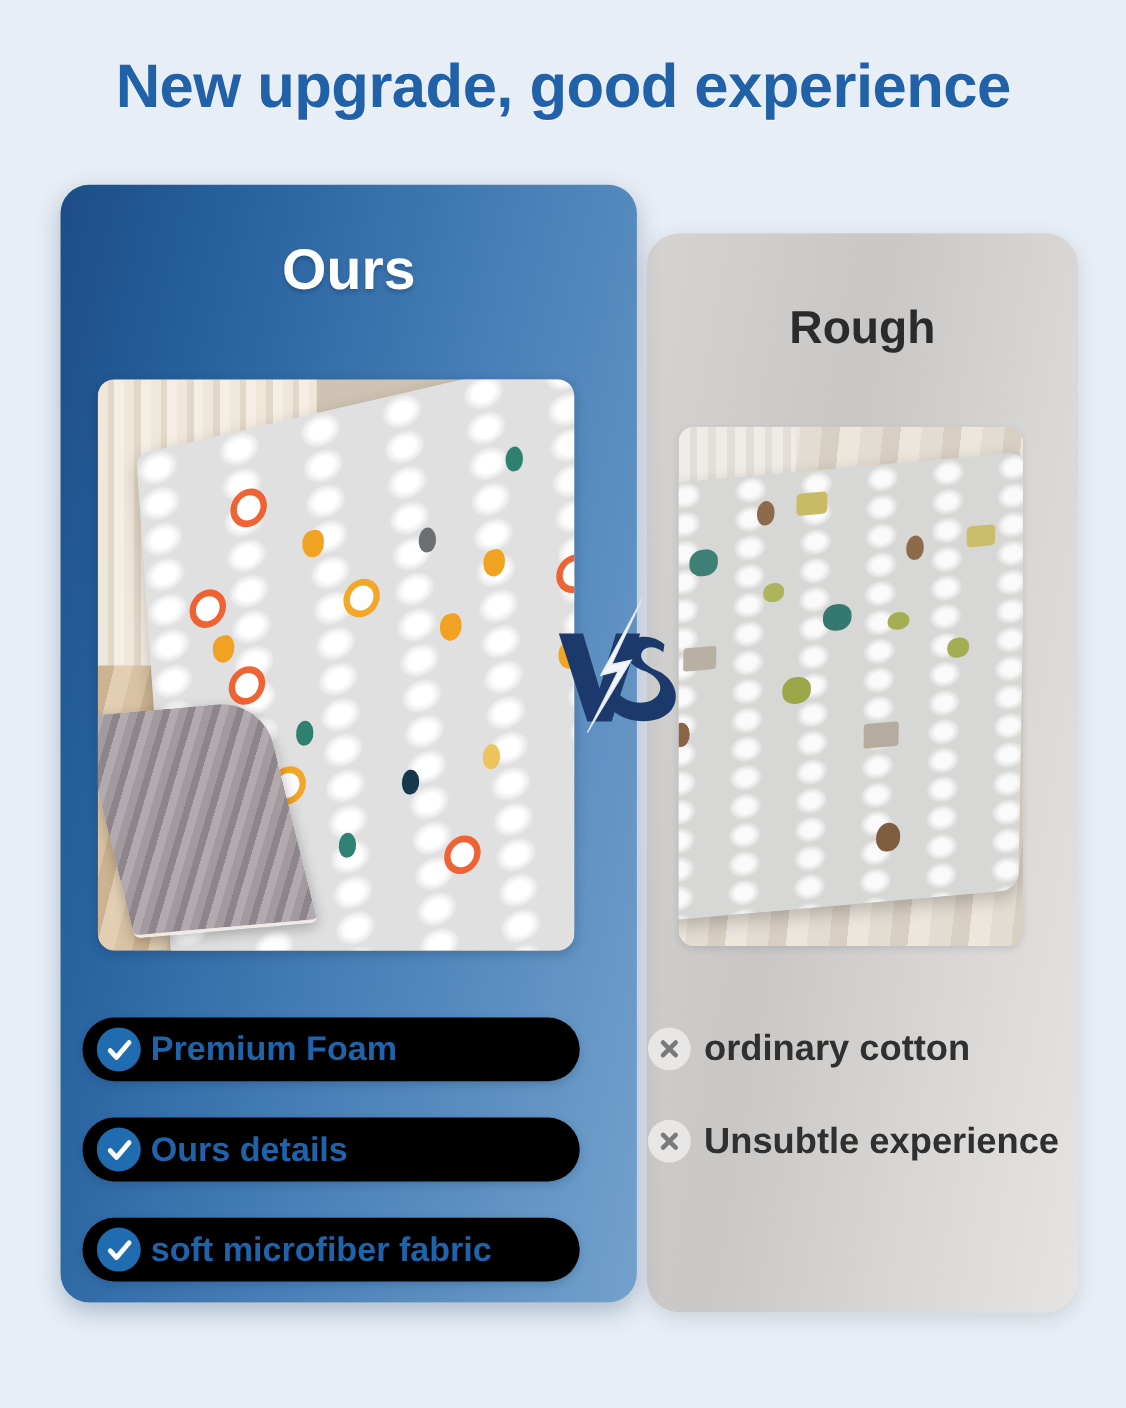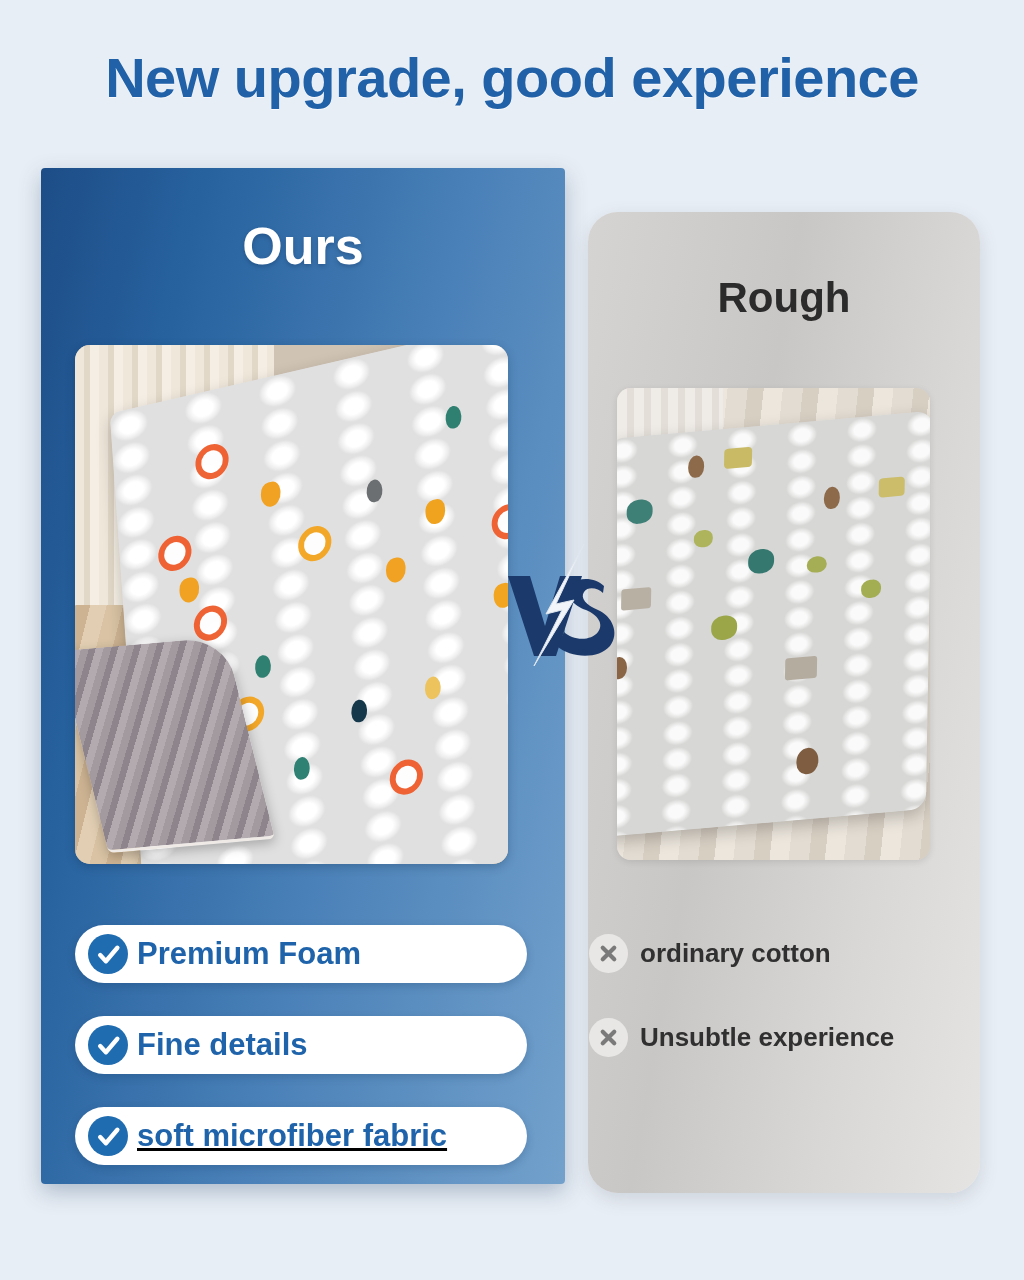--- a/index.html
+++ b/index.html
@@ -46,23 +46,23 @@
     width:313px; height:472px;
     border-radius:14px;
     overflow:hidden;
     background:#d8d5d1;
     box-shadow:0 2px 7px rgba(0,0,0,.10);
   }
 
   
   .panel-ours{
     position:absolute;
-    left:41px; top:168px;
+    left:55px; top:168px;
     width:524px; height:1016px;
-    border-radius:4px;
+    border-radius:26px;
     background:linear-gradient(103deg,#1d4d87 0%, #27629f 22%, #4a81b8 58%, #73a1cc 100%);
     box-shadow:0 8px 22px rgba(40,70,110,.30);
   }
   .ours-title{
     position:absolute;
     left:0; top:48px; width:524px;
     text-align:center;
     font-size:52px; font-weight:bold;
     color:#ffffff;
     text-shadow:0 2px 4px rgba(15,45,85,.35);
@@ -151,21 +151,21 @@
 
   
   .ours-list{
     position:absolute; left:75px; top:925px;
     width:456px;
   }
   .pill{
     position:relative;
     height:58px;
     margin-bottom:33px;
-    background:#ffffff;
+    background:#000000;
     border-radius:29px;
     display:flex; align-items:center;
     padding-left:13px;
     box-shadow:0 3px 8px rgba(15,45,85,.22);
   }
   .pill:nth-child(1){ width:452px; }
   .pill:nth-child(2){ width:452px; }
   .pill:nth-child(3){ width:452px;text-decoration:underline; }
   .check-icon{
     width:40px; height:40px; flex:0 0 40px;
@@ -194,21 +194,21 @@
   }
   .x-icon{
     width:39px; height:39px; flex:0 0 39px;
     border-radius:50%;
     background:#e9e7e5;
     display:flex; align-items:center; justify-content:center;
     margin-right:12px;
   }
   .x-icon svg{ width:23px; height:23px; }
   .con-label{
-    font-size:26px; font-weight:bold;
+    font-size:33px; font-weight:bold;
     color:#303030;
     white-space:nowrap;
   }
 </style>
 </head>
 <body>
 
 <div class="page-title">New upgrade, good experience</div>
 
 <div class="panel-others">
@@ -290,21 +290,21 @@
         </svg>
     </span>
     <span class="pill-label">Premium Foam</span>
   </div>
   <div class="pill">
     <span class="check-icon">
       <svg viewBox="0 0 24 24" aria-hidden="true">
           <path d="M4 12.5 L9.5 18.5 L20.5 5.5" fill="none" stroke="#ffffff" stroke-width="4.2" stroke-linecap="round" stroke-linejoin="round"></path>
         </svg>
     </span>
-    <span class="pill-label">Fine details</span>
+    <span class="pill-label">Ours details</span>
   </div>
   <div class="pill">
     <span class="check-icon">
       <svg viewBox="0 0 24 24" aria-hidden="true">
           <path d="M4 12.5 L9.5 18.5 L20.5 5.5" fill="none" stroke="#ffffff" stroke-width="4.2" stroke-linecap="round" stroke-linejoin="round"></path>
         </svg>
     </span>
     <span class="pill-label">soft microfiber fabric</span>
   </div>
 </div>

